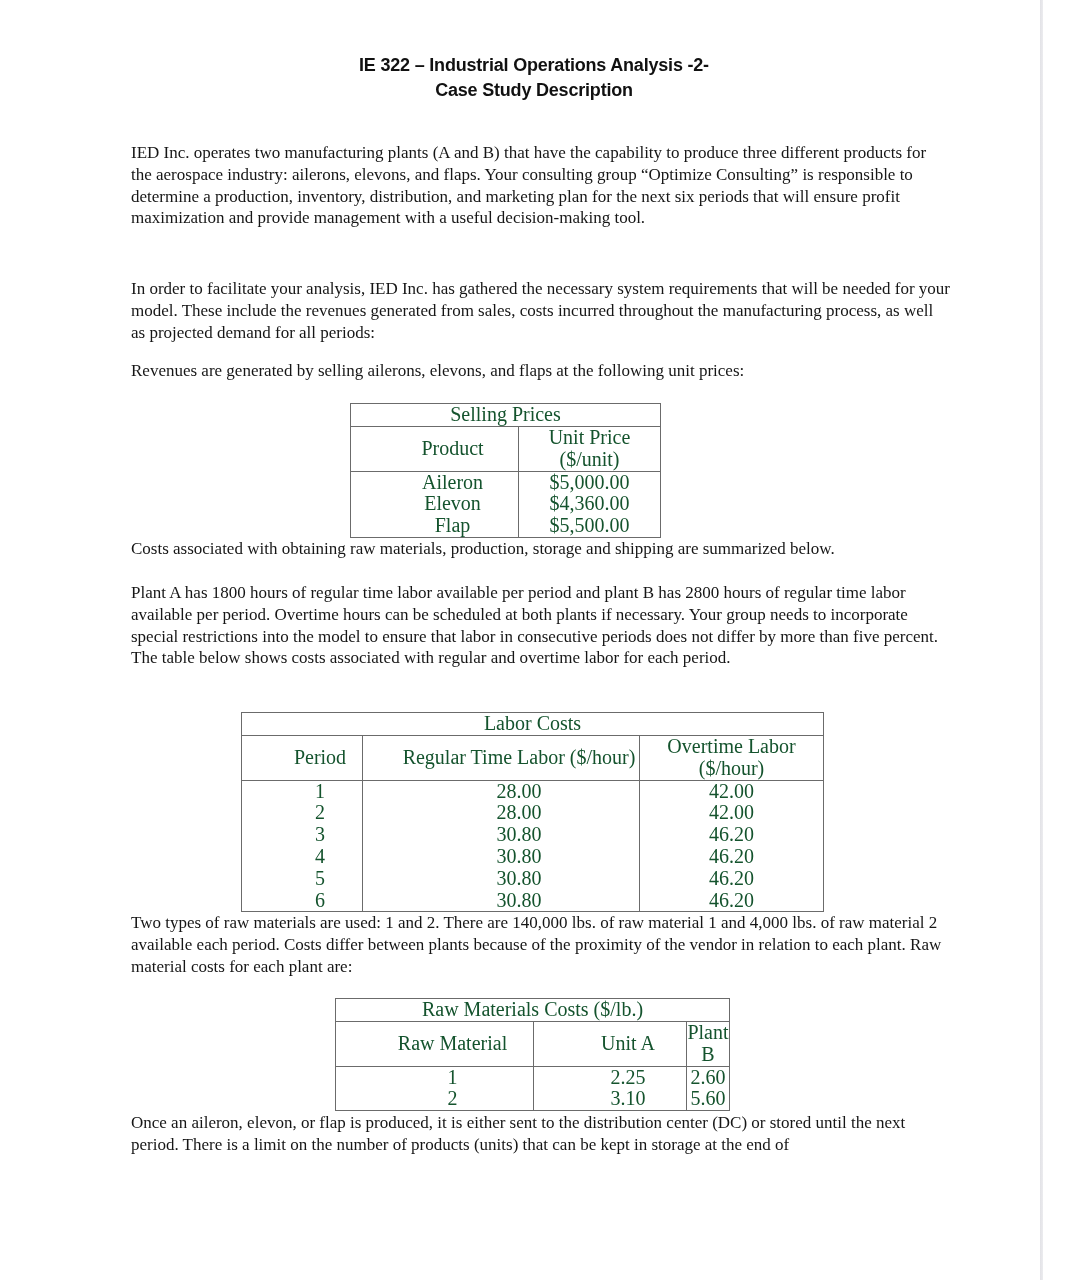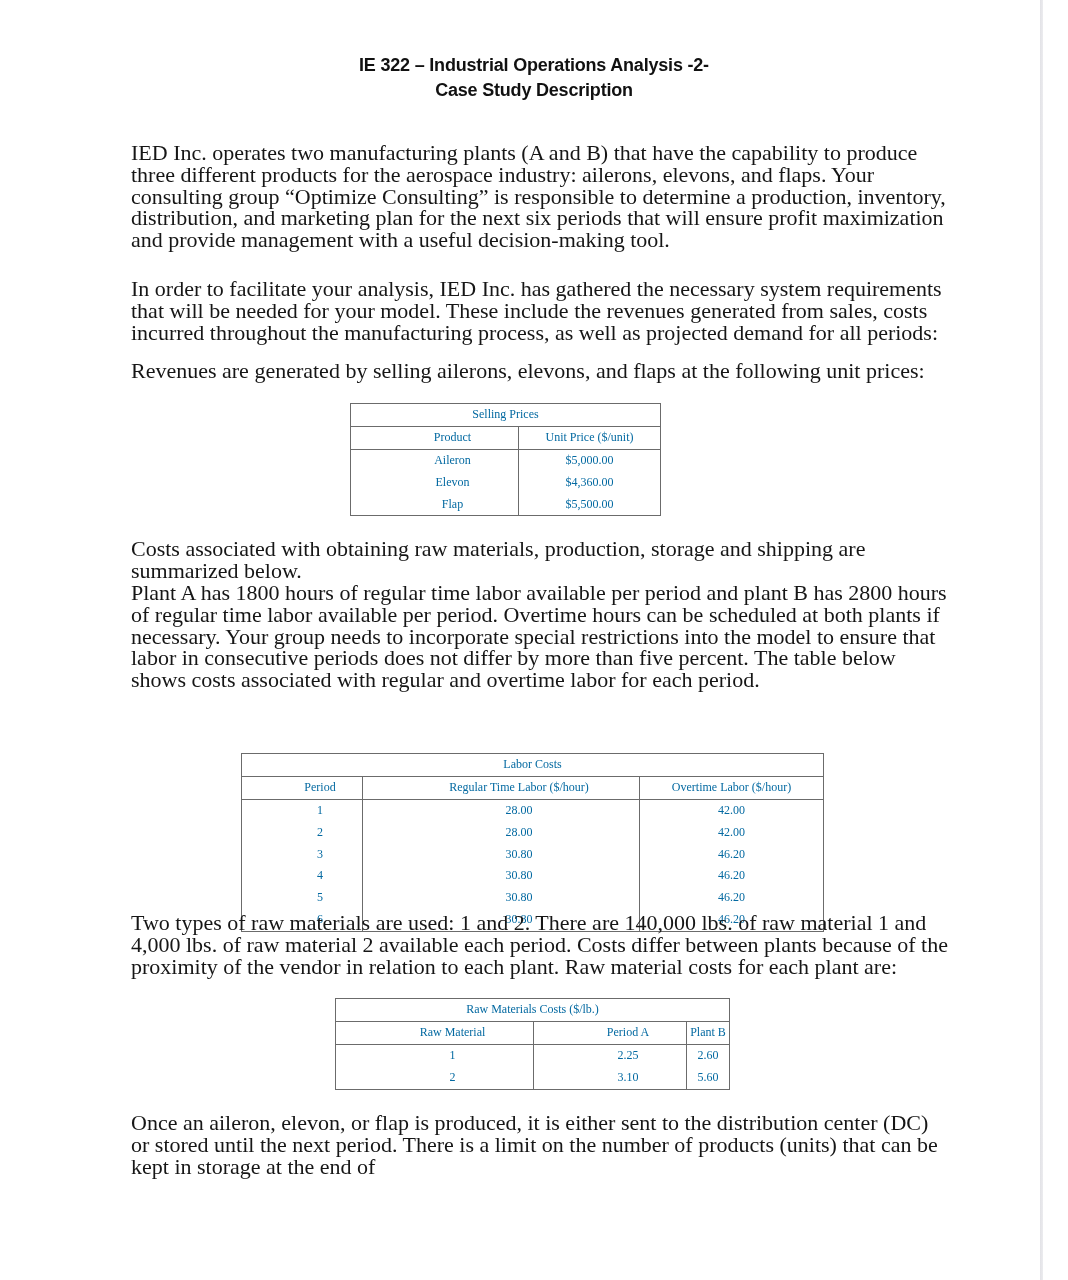--- a/index.html
+++ b/index.html
@@ -48,31 +48,31 @@
       color: #111;
       letter-spacing: -0.2px;
     }
     .t1 { top: 55px; }
     .t2 { top: 80px; }
     .para {
       position: absolute;
       left: 131px;
       width: 820px;
       font-family: "Liberation Serif", serif;
-      font-size: 22px;
+      font-size: 17px;
       line-height: 21.8px;
       color: #161616;
       margin: 0;
     }
     table.doc {
       position: absolute;
       border-collapse: collapse;
       font-family: "Liberation Serif", serif;
-      font-size: 12px;
-      color: #0369a1;
+      font-size: 20px;
+      color: #14532d;
       border: 1.5px solid #6b6b6b;
     }
     table.doc td, table.doc th {
       font-weight: normal;
       padding: 0;
       text-align: center;
       line-height: 21.8px;
     }
     table.doc .caption-row th {
       border-bottom: 1.5px solid #6b6b6b;
@@ -119,21 +119,21 @@
     <tr>
       <td class="vline">Flap</td>
       <td>$5,500.00</td>
     </tr>
   </tbody>
     </table>
 
   <p class="para" style="top:538px;">Costs associated with obtaining raw materials, production, storage and shipping are summarized below.</p>
   <p class="para" style="top:582px;">Plant A has 1800 hours of regular time labor available per period and plant B has 2800 hours of regular time labor available per period.  Overtime hours can be scheduled at both plants if necessary.  Your group needs to incorporate special restrictions into the model to ensure that labor in consecutive periods does not differ by more than five percent.  The table below shows costs associated with regular and overtime labor for each period.</p>
 
-  <table class="doc" style="left:241px; top:712px; width:583px;margin-top:41px;">
+  <table class="doc" style="left:241px; top:712px; width:583px;">
     <tbody>
         <tr class="caption-row">
       <th colspan="3">Labor Costs</th>
     </tr>
     <tr class="hdr-row">
       <th class="vline" style="width:84px;">Period</th>
       <th class="vline" style="width:240px;">Regular Time Labor ($/hour)</th>
       <th>Overtime Labor ($/hour)</th>
     </tr>
     <tr>
@@ -171,21 +171,21 @@
 
   <p class="para" style="top:912px;">Two types of raw materials are used: 1 and 2. There are 140,000 lbs. of raw material 1 and 4,000 lbs. of raw material 2 available each period.  Costs differ between plants because of the proximity of the vendor in relation to each plant.  Raw material costs for each plant are:</p>
 
   <table class="doc" style="left:335px; top:998px; width:395px;">
     <tbody>
         <tr class="caption-row">
       <th colspan="3">Raw Materials Costs ($/lb.)</th>
     </tr>
     <tr class="hdr-row">
       <th class="vline" style="width:161px;">Raw Material</th>
-      <th class="vline" style="width:116px;">Period A</th>
+      <th class="vline" style="width:116px;">Unit A</th>
       <th>Plant B</th>
     </tr>
     <tr>
       <td class="vline">1</td>
       <td class="vline">2.25</td>
       <td>2.60</td>
     </tr>
     <tr>
       <td class="vline">2</td>
       <td class="vline">3.10</td>

